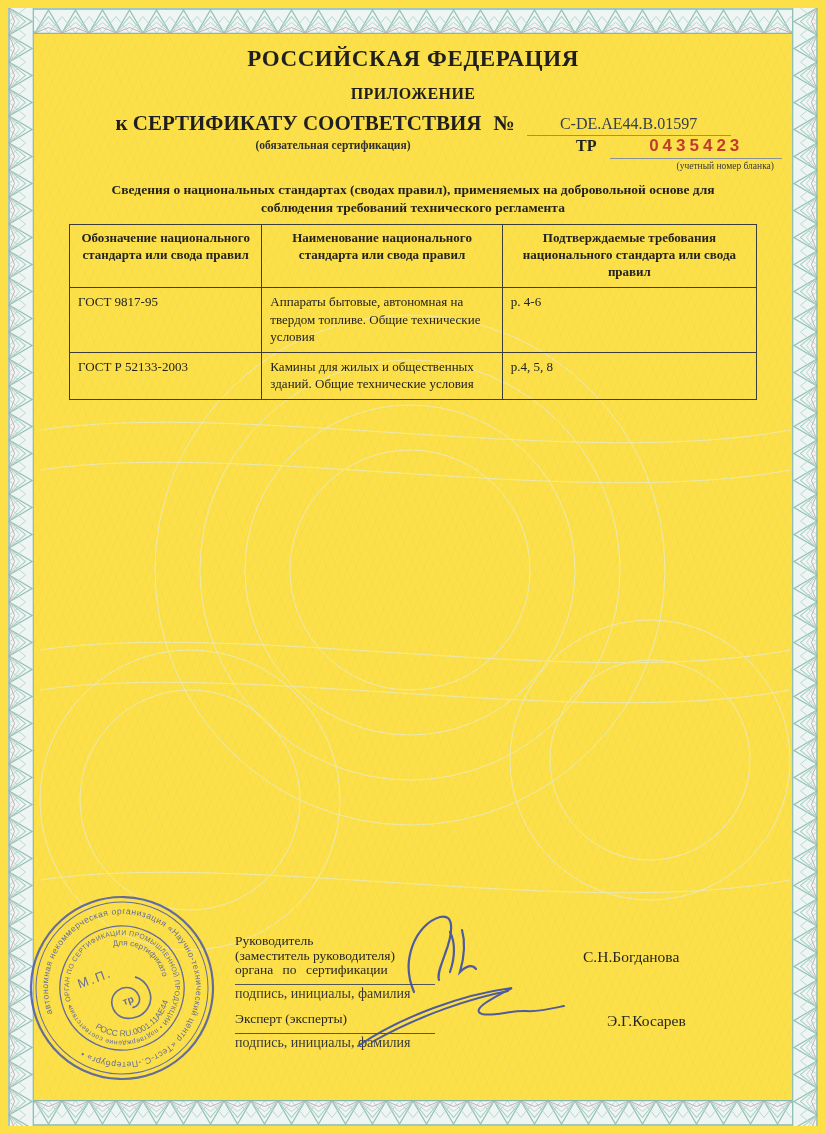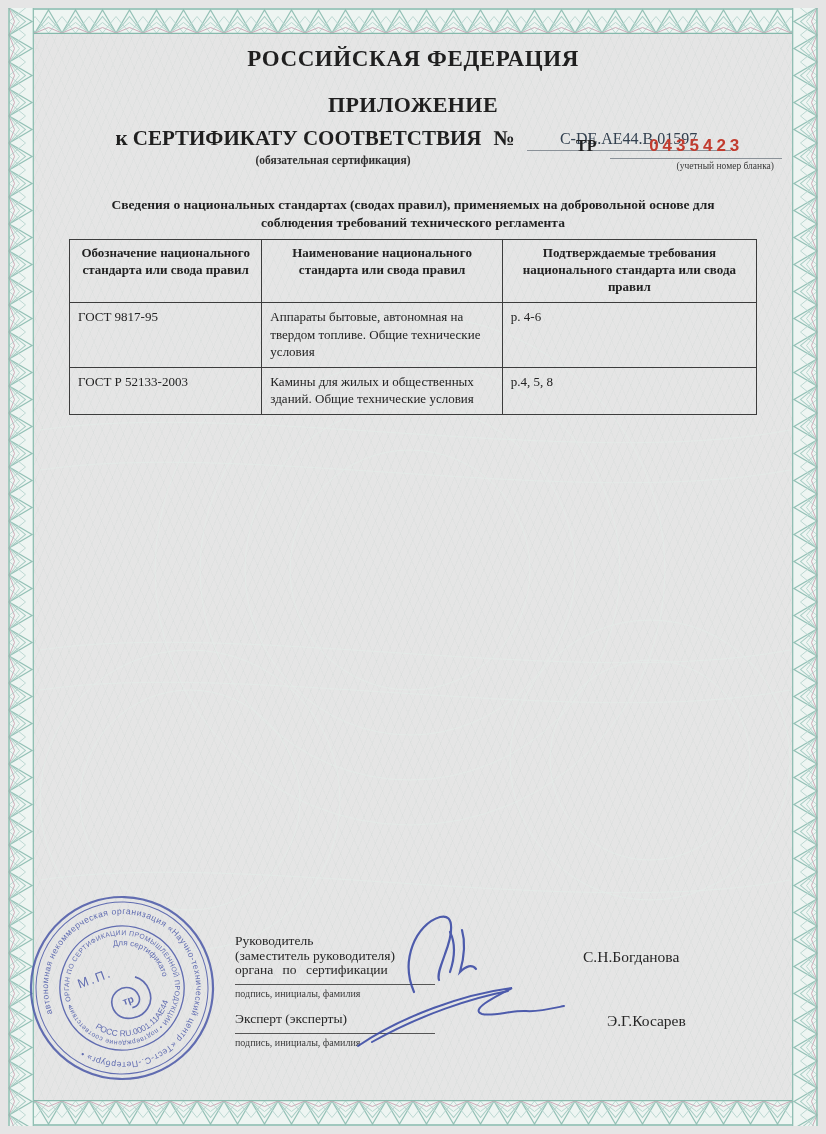--- a/index.html
+++ b/index.html
@@ -1,19 +1,19 @@
 <!DOCTYPE html>
 <html><head>
 <meta charset="utf-8">
 <style>
   html,body{margin:0;padding:0;background:#ffffff;}
   .page{
     position:relative;
     width:826px;height:1134px;
-    background:#e5e5e5;
+    background:#fde047;
     overflow:hidden;
     font-family:"Liberation Serif", serif;
     color:#2b2b2b;
   }
   
   .texture{
     position:absolute;inset:34px;z-index:0;
     background:
       repeating-linear-gradient(113deg, rgba(150,180,170,0.065) 0 1px, transparent 1px 7px),
       repeating-linear-gradient(67deg, rgba(150,180,170,0.055) 0 1px, transparent 1px 9px);
@@ -24,22 +24,22 @@
   .bstrip.top{left:8px;top:8px;}
   .bstrip.bottom{left:8px;top:1100px;}
   .bstrip.left{left:8px;top:8px;}
   .bstrip.right{left:792px;top:8px;}
   .content{position:absolute;inset:36px;z-index:3;}
   .country{
     text-align:center;font-weight:bold;font-size:23px;letter-spacing:.6px;
     margin-top:10px;color:#1f1f1f;
   }
   .doctype{
-    text-align:center;font-weight:bold;font-size:22px;letter-spacing:.4px;
-    margin-top:20px;color:#1f1f1f;
+    text-align:center;font-weight:bold;font-size:16px;letter-spacing:.4px;
+    margin-top:13px;color:#1f1f1f;
   }
   .cert-row{
     display:flex;justify-content:center;align-items:flex-end;gap:12px;
     margin-top:8px;padding-left:20px;
   }
   .cert-title{font-weight:bold;font-size:21px;color:#1f1f1f;white-space:nowrap;}
   .num-sign{font-weight:bold;font-size:21px;color:#1f1f1f;}
   .cert-num{
     width:204px;text-align:center;font-size:16px;color:#32404f;
     border-bottom:1px solid #8a9198;padding-bottom:2px;line-height:1.1;
@@ -68,21 +68,21 @@
   table.std th, table.std td{
     border:1.2px solid #3c3c3c;vertical-align:top;padding:5px 8px 6px 8px;
   }
   table.std th{font-weight:bold;text-align:center;line-height:1.3;font-size:13px;}
   table.std td{line-height:1.35;}
   col.c1{width:28%;} col.c2{width:35%;} col.c3{width:37%;}
   
   .sig-role{position:absolute;left:199px;width:200px;font-size:13.5px;line-height:14.5px;color:#262626;}
   .sig-role .wide{word-spacing:6px;}
   .sig-line{border-bottom:1px solid #555;height:4px;margin-top:2px;}
-  .sig-caption{font-size:10px;color:#3a3a3a;margin-top:2px;}
+  .sig-caption{font-size:14px;color:#3a3a3a;margin-top:2px;}
   .sig-name{position:absolute;font-size:15.5px;color:#262626;}
   .sig-svg{position:absolute;z-index:5;}
   .stamp{position:absolute;left:22px;top:888px;z-index:4;opacity:.85;}
   .stamp text{fill:#4a58a8;font-family:"Liberation Sans",sans-serif;}
   .stamp .ln{stroke:#4a58a8;fill:none;}
 </style>
 </head>
 <body>
 
 <div class="page">

